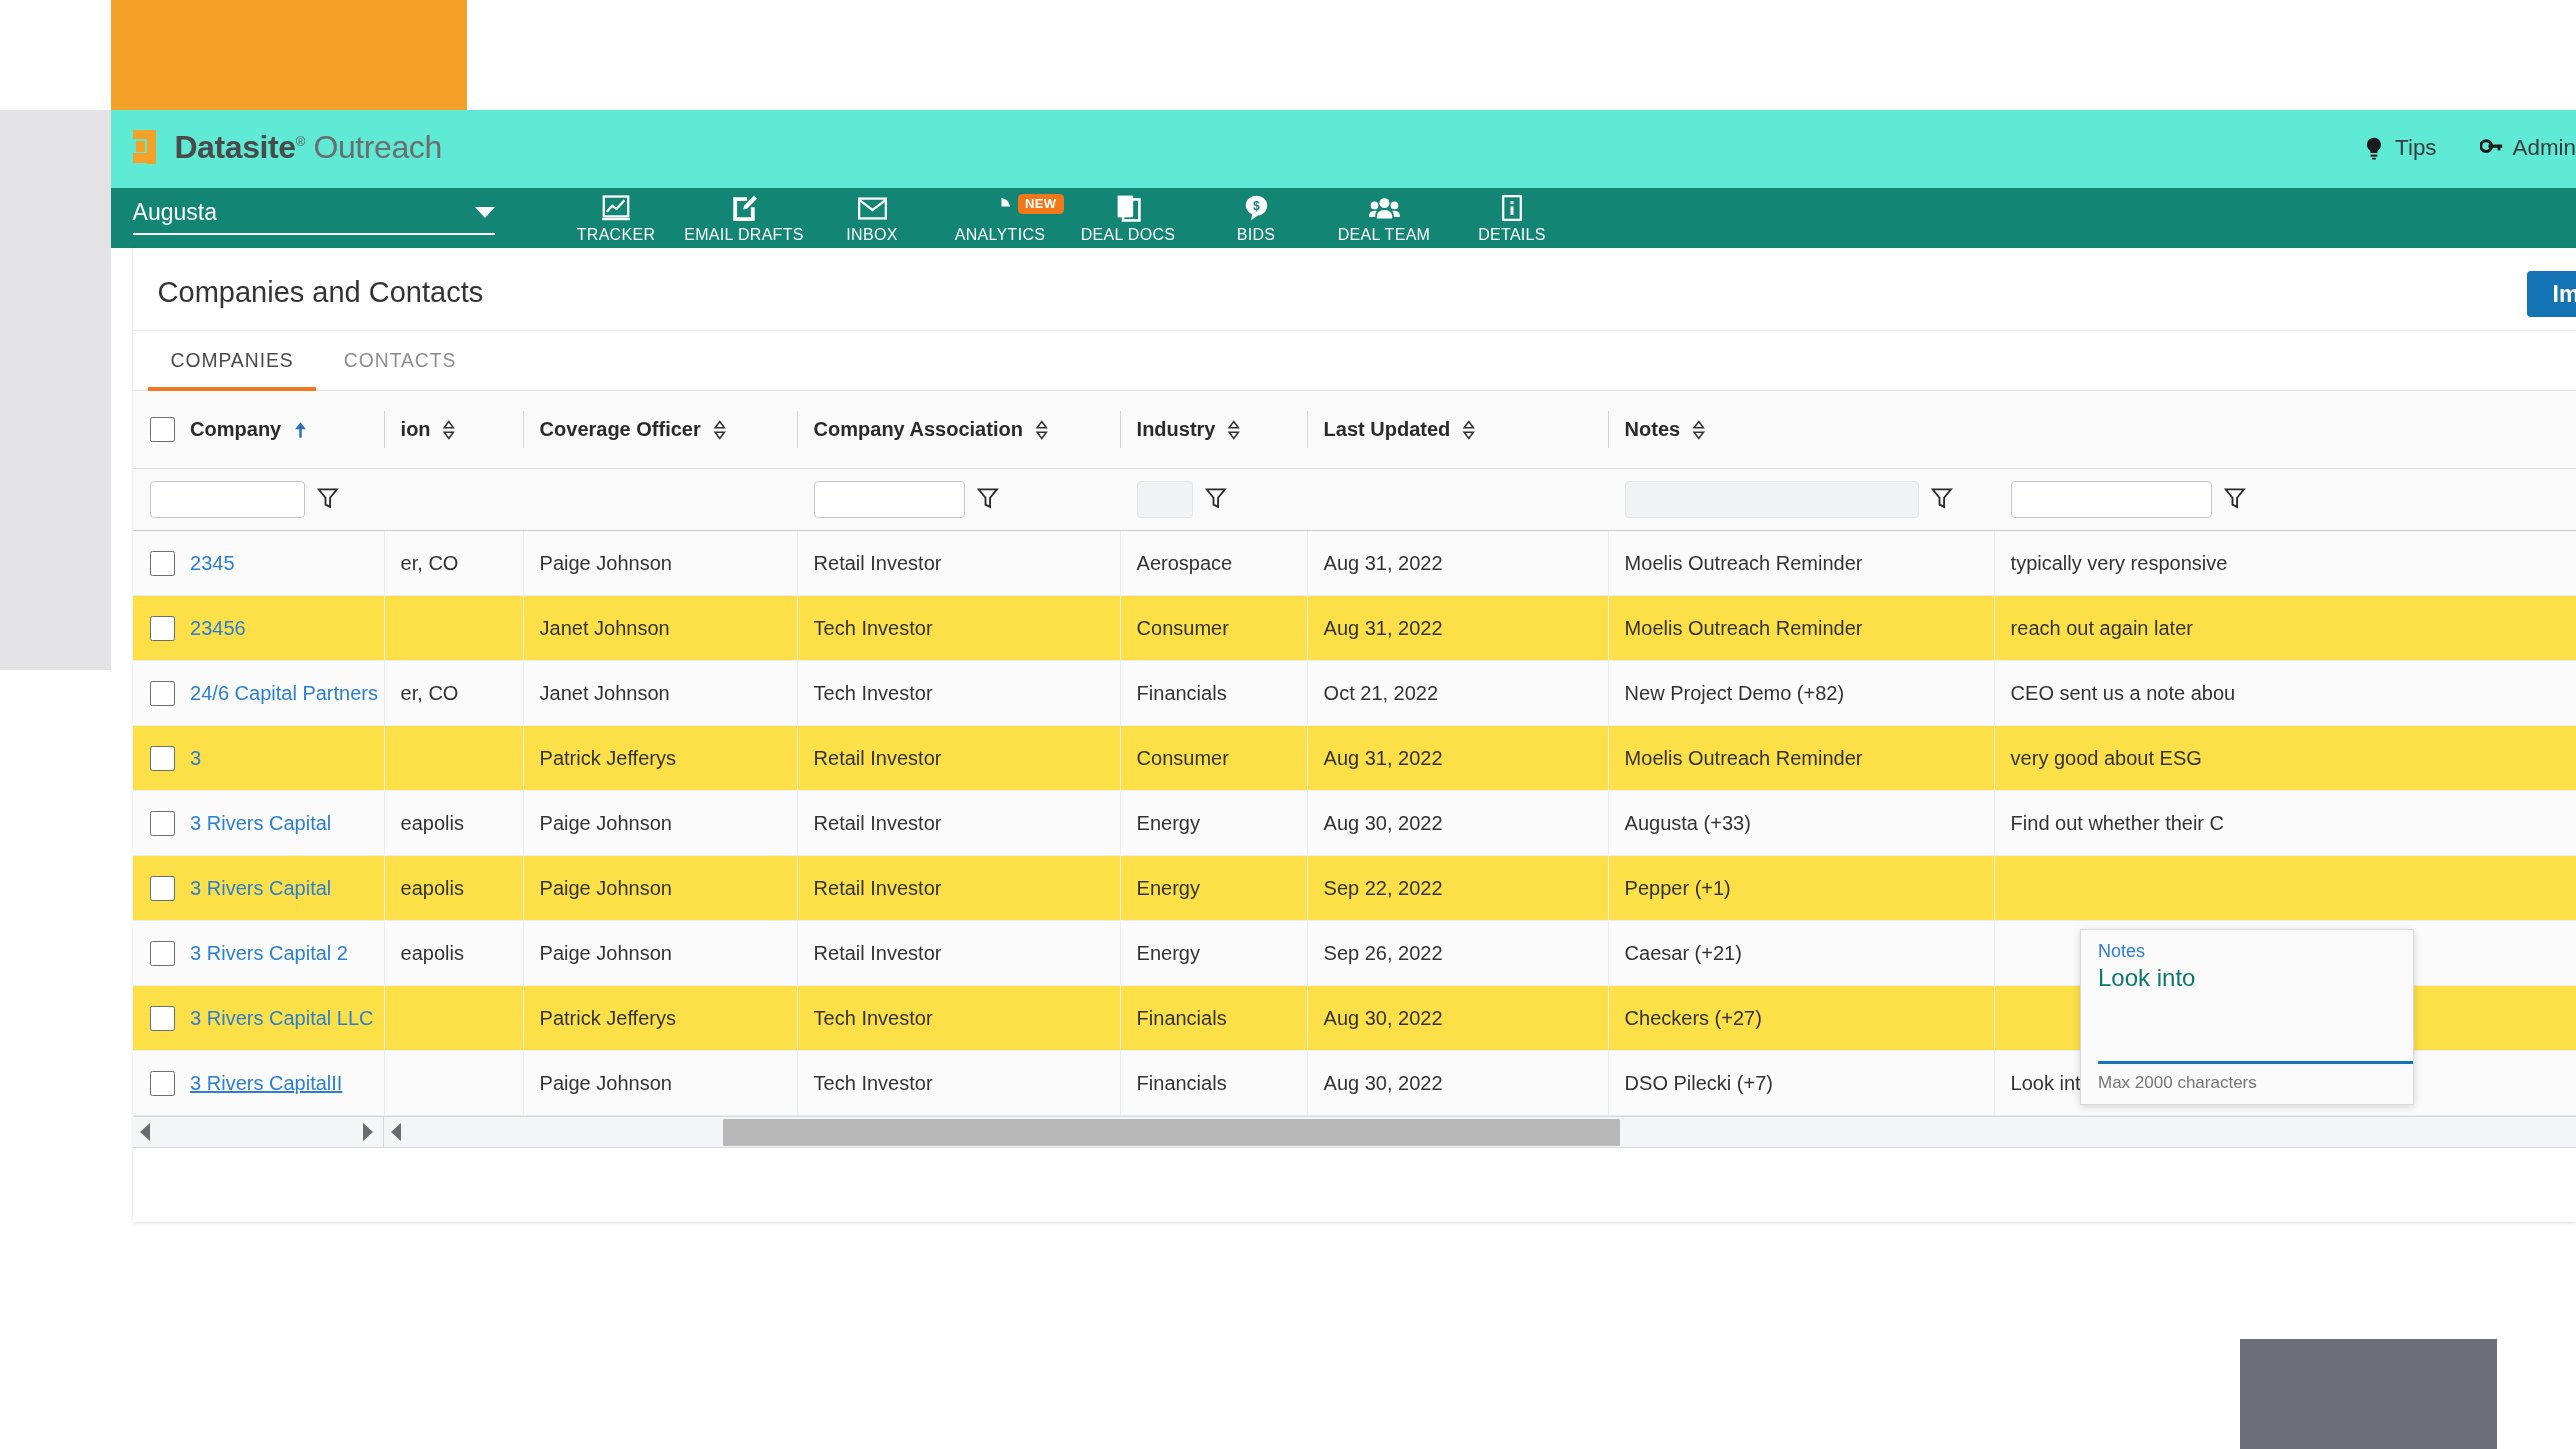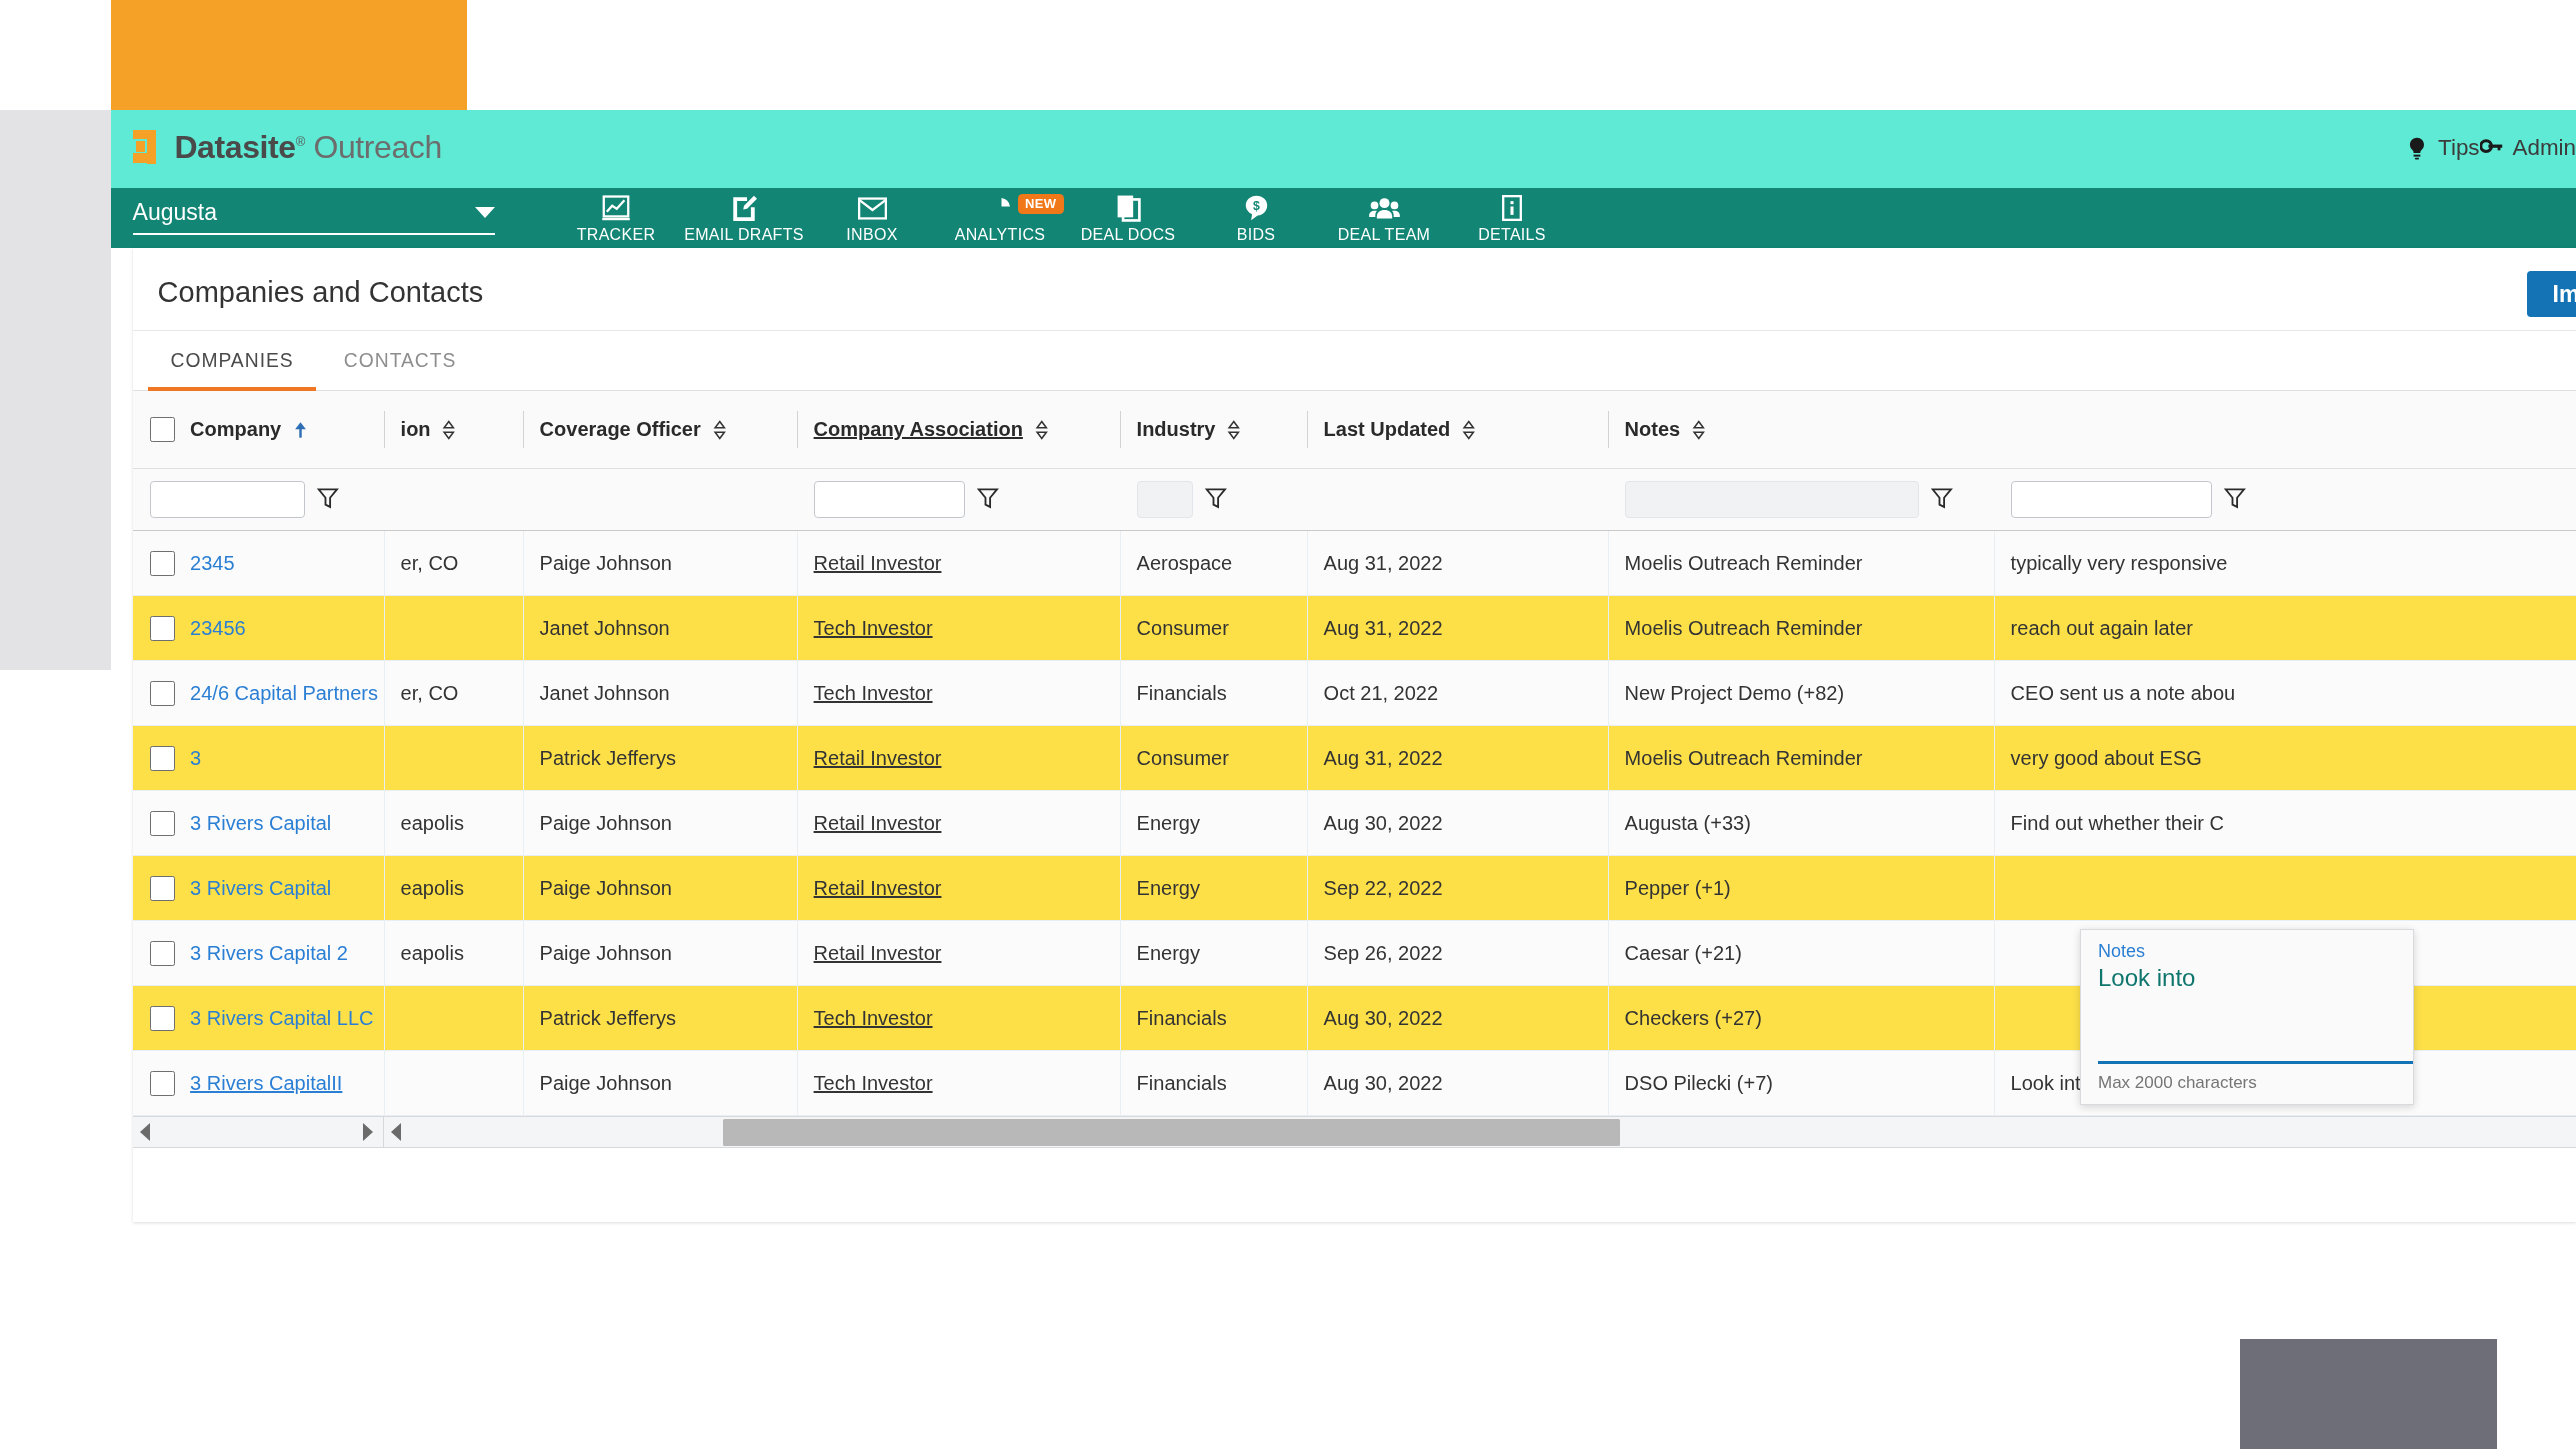--- a/index.html
+++ b/index.html
@@ -28,21 +28,21 @@
   .logo-mark i { position: absolute; background: #f5a128; display:block; }
   .lm1 { left: 0; top: 0; width: 20px; height: 9.3px; }
   .lm2 { left: 14px; top: 0; width: 9.3px; height: 34px; }
   .lm3 { left: 0; top: 23px; width: 20px; height: 10px; }
   .lm4 { left: 3.1px; top: 10.8px; width: 9.3px; height: 11.6px; }
   .brand-txt { font-size: 32px; color: #5a5a5a; letter-spacing: -0.4px; white-space: nowrap; }
   .brand-txt b { font-weight: bold; color: #4a4a4a; }
   .brand-txt sup { font-size: 13px; vertical-align: super; }
   .brand-txt span.light { font-weight: normal; color: #6d6d6d; }
 
-  #topright { position: absolute; right: 0px; top: 25px; display: flex; align-items: flex-start; }
+  #topright { position: absolute; right: 0px; top: 25px; display: flex; align-items: flex-start; gap: 43px; }
   .tr-item { display: flex; align-items: center; gap: 10px; font-size: 22.4px; color: #3b3b3b; cursor: pointer; }
   .tr-ico { width: 23px; height: 25px; display:flex; align-items:center; justify-content:center; }
 
   
   #navbar { height: 60px; background: #128575; display: flex; align-items: flex-end; position: relative; }
   #deal-select { position: absolute; left: 21.6px; top: 10.8px; width: 362px; border-bottom: 2.3px solid #ffffff; padding-bottom: 7px;
                  display: flex; align-items: center; justify-content: space-between; cursor: pointer; }
   #deal-select .dsv { color: #ffffff; font-size: 23px; }
   .caret { width: 0; height: 0; border-left: 10.8px solid transparent; border-right: 10.8px solid transparent; border-top: 11.6px solid #ffffff; }
 
@@ -84,21 +84,21 @@
   .trow { display: flex; height: 65px; align-items: center; border-bottom: 0.8px solid #e9eef3; font-size: 20px; color: #333; }
   .trow.alt { background: #fbfbfb; }
   .tcell { padding-left: 17px; position: relative; display: flex; align-items: center; height: 100%; white-space: nowrap; overflow: hidden; }
   .tcell .vsep { position: absolute; left: 0; top: 0; bottom: 0; width: 0.8px; background: #e9eef3; }
   .link { color: #2a7fd4; cursor: pointer; }
 
   
   .c-company { width: 251px; flex: none; }
   .c-loc     { width: 139px; flex: none; }
   .c-cov     { width: 274px; flex: none; }
-  .c-assoc   { width: 323px; flex: none; text-decoration: underline; }
+  .c-assoc   { width: 323px; flex: none; }
   .c-ind     { width: 187px; flex: none; }
   .c-upd     { width: 301px; flex: none; }
   .c-deal    { width: 386px; flex: none; }
   .c-notes   { width: 603px; flex: none; }
 
   
   #scrollrow { display: flex; height: 32px; background: #f4f5f7; border-top: 0.8px solid #d6d8dc; border-bottom: 0.8px solid #d6d8dc; }
   #sb-left { width: 251px; flex: none; position: relative; border-right: 0.8px solid #d6d8dc; }
   #sb-right { flex: 1; position: relative; }
   .arrow { position: absolute; top: 50%; transform: translateY(-50%); width: 0; height: 0; cursor: pointer; }

